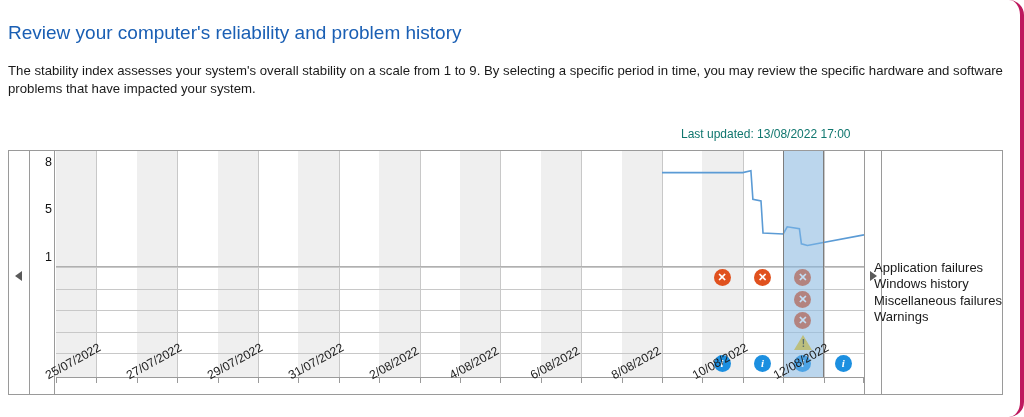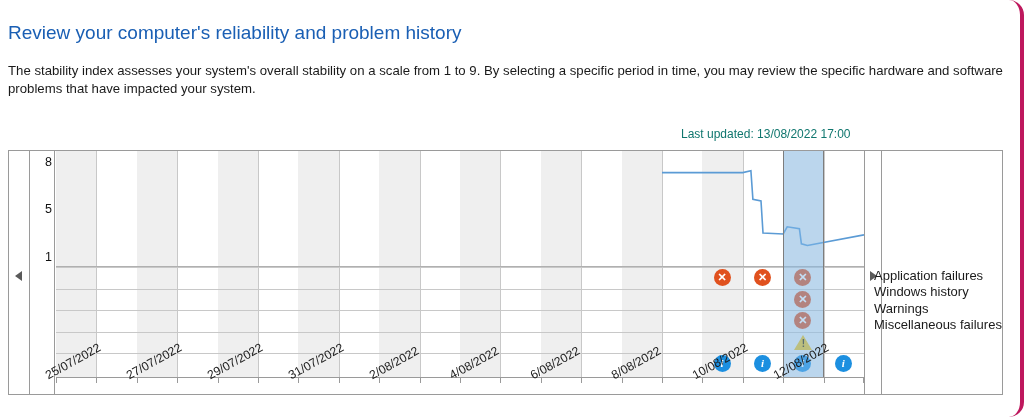--- a/index.html
+++ b/index.html
@@ -238,21 +238,21 @@
     color: #1a1a1a;
     white-space: nowrap;
     transform: rotate(-29deg);
     transform-origin: left top;
   }
 
   
   .legend {
     position: absolute;
     left: 874px;
-    top: 268px;
+    top: 260px;
     width: 140px;
   }
   .legend-item {
     font-size: 13px;
     line-height: 16.4px;
     color: #1a1a1a;
     white-space: nowrap;
   }
 
   
@@ -447,17 +447,17 @@
       <div class="xlab" style="left: 392.4px;">4/08/2022</div>
       <div class="xlab" style="left: 473.2px;">6/08/2022</div>
       <div class="xlab" style="left: 554px;">8/08/2022</div>
       <div class="xlab" style="left: 634.8px;">10/08/2022</div>
       <div class="xlab" style="left: 715.6px;">12/08/2022</div>
     </div>
 
   <div class="legend" id="legend">
       <div class="legend-item">Application failures</div>
       <div class="legend-item">Windows history</div>
+      <div class="legend-item">Miscellaneous failures</div>
       <div class="legend-item">Warnings</div>
-      <div class="legend-item">Miscellaneous failures</div>
     </div>
 
 </div>
 
 </body></html>

